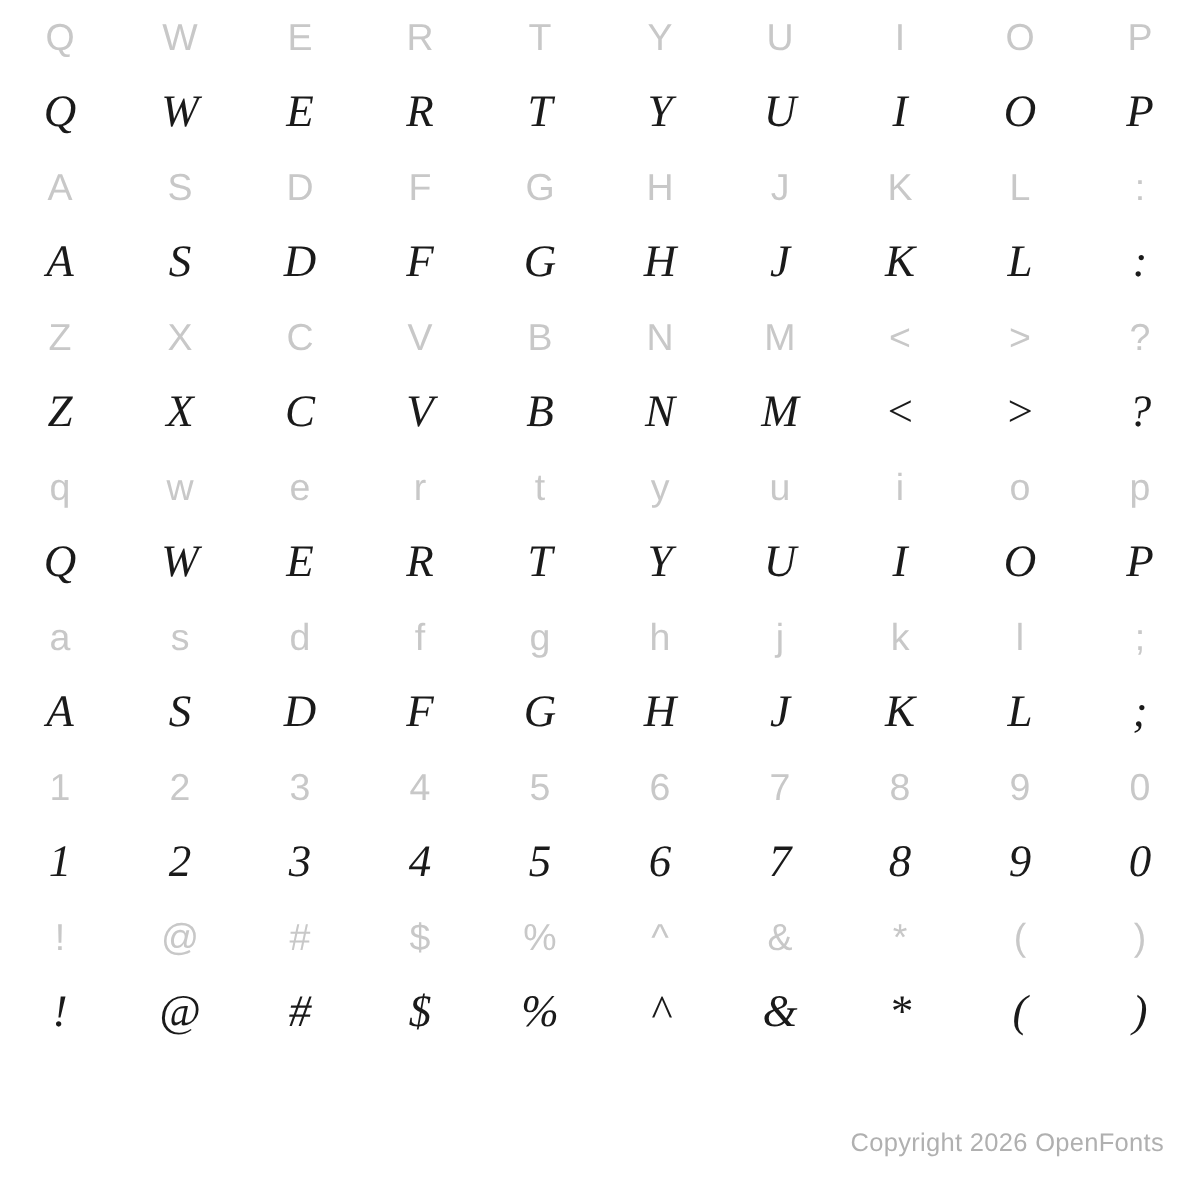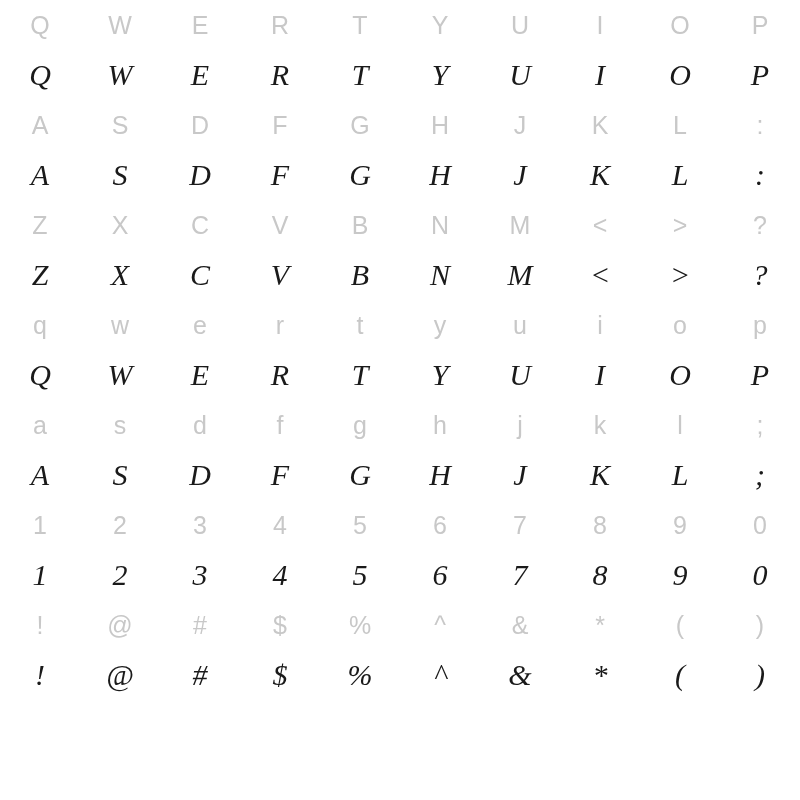--- a/index.html
+++ b/index.html
@@ -261,14 +261,15 @@
         <div class="cell">^</div>
         <div class="cell">&amp;</div>
         <div class="cell">*</div>
         <div class="cell">(</div>
         <div class="cell">)</div>
       </div>
     </div>
 
   </div>
 
+  <div id="copyright">Copyright 2026 OpenFonts</div>
 
 </div>
 
 </body></html>

